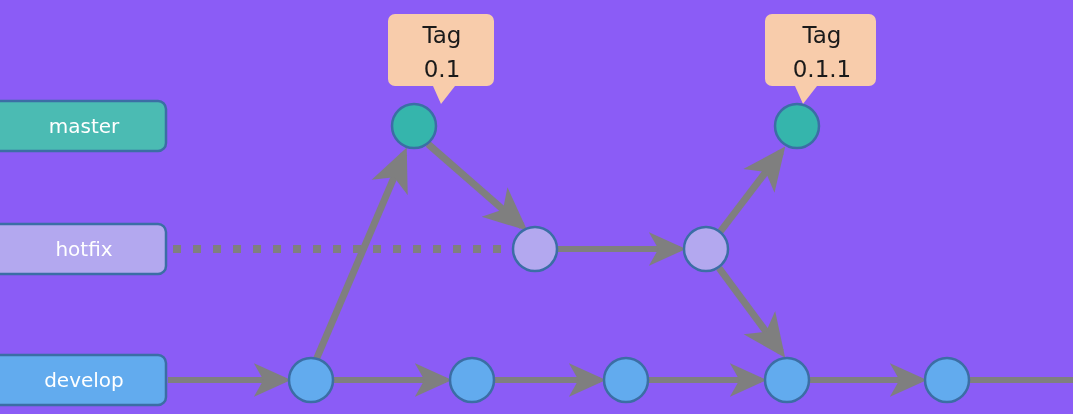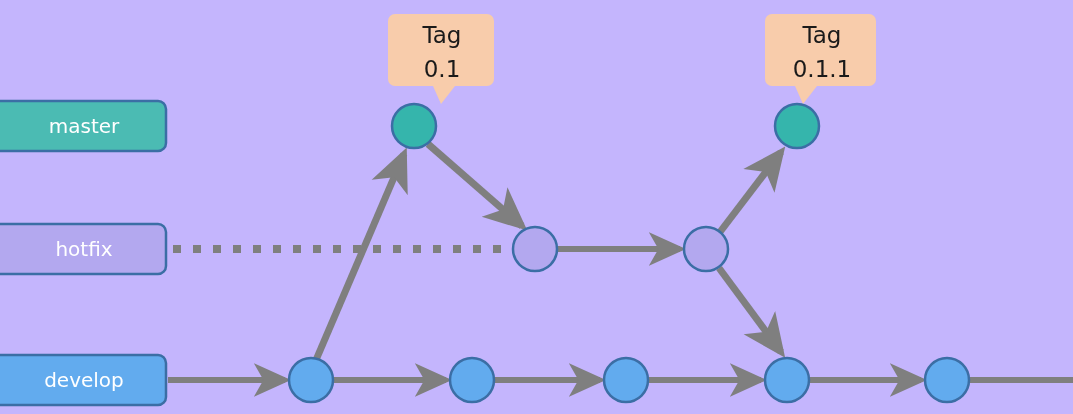--- a/index.html
+++ b/index.html
@@ -4,21 +4,21 @@
 <style>
   html, body {
     margin: 0;
     padding: 0;
     background: #000000;
   }
   #canvas {
     position: relative;
     width: 1073px;
     height: 414px;
-    background: #c4b5fd;
+    background: #8b5cf6;
     overflow: hidden;
     font-family: "DejaVu Sans", sans-serif;
   }
   svg#diagram {
     position: absolute;
     top: 0;
     left: 0;
     width: 1073px;
     height: 414px;
     display: block;

